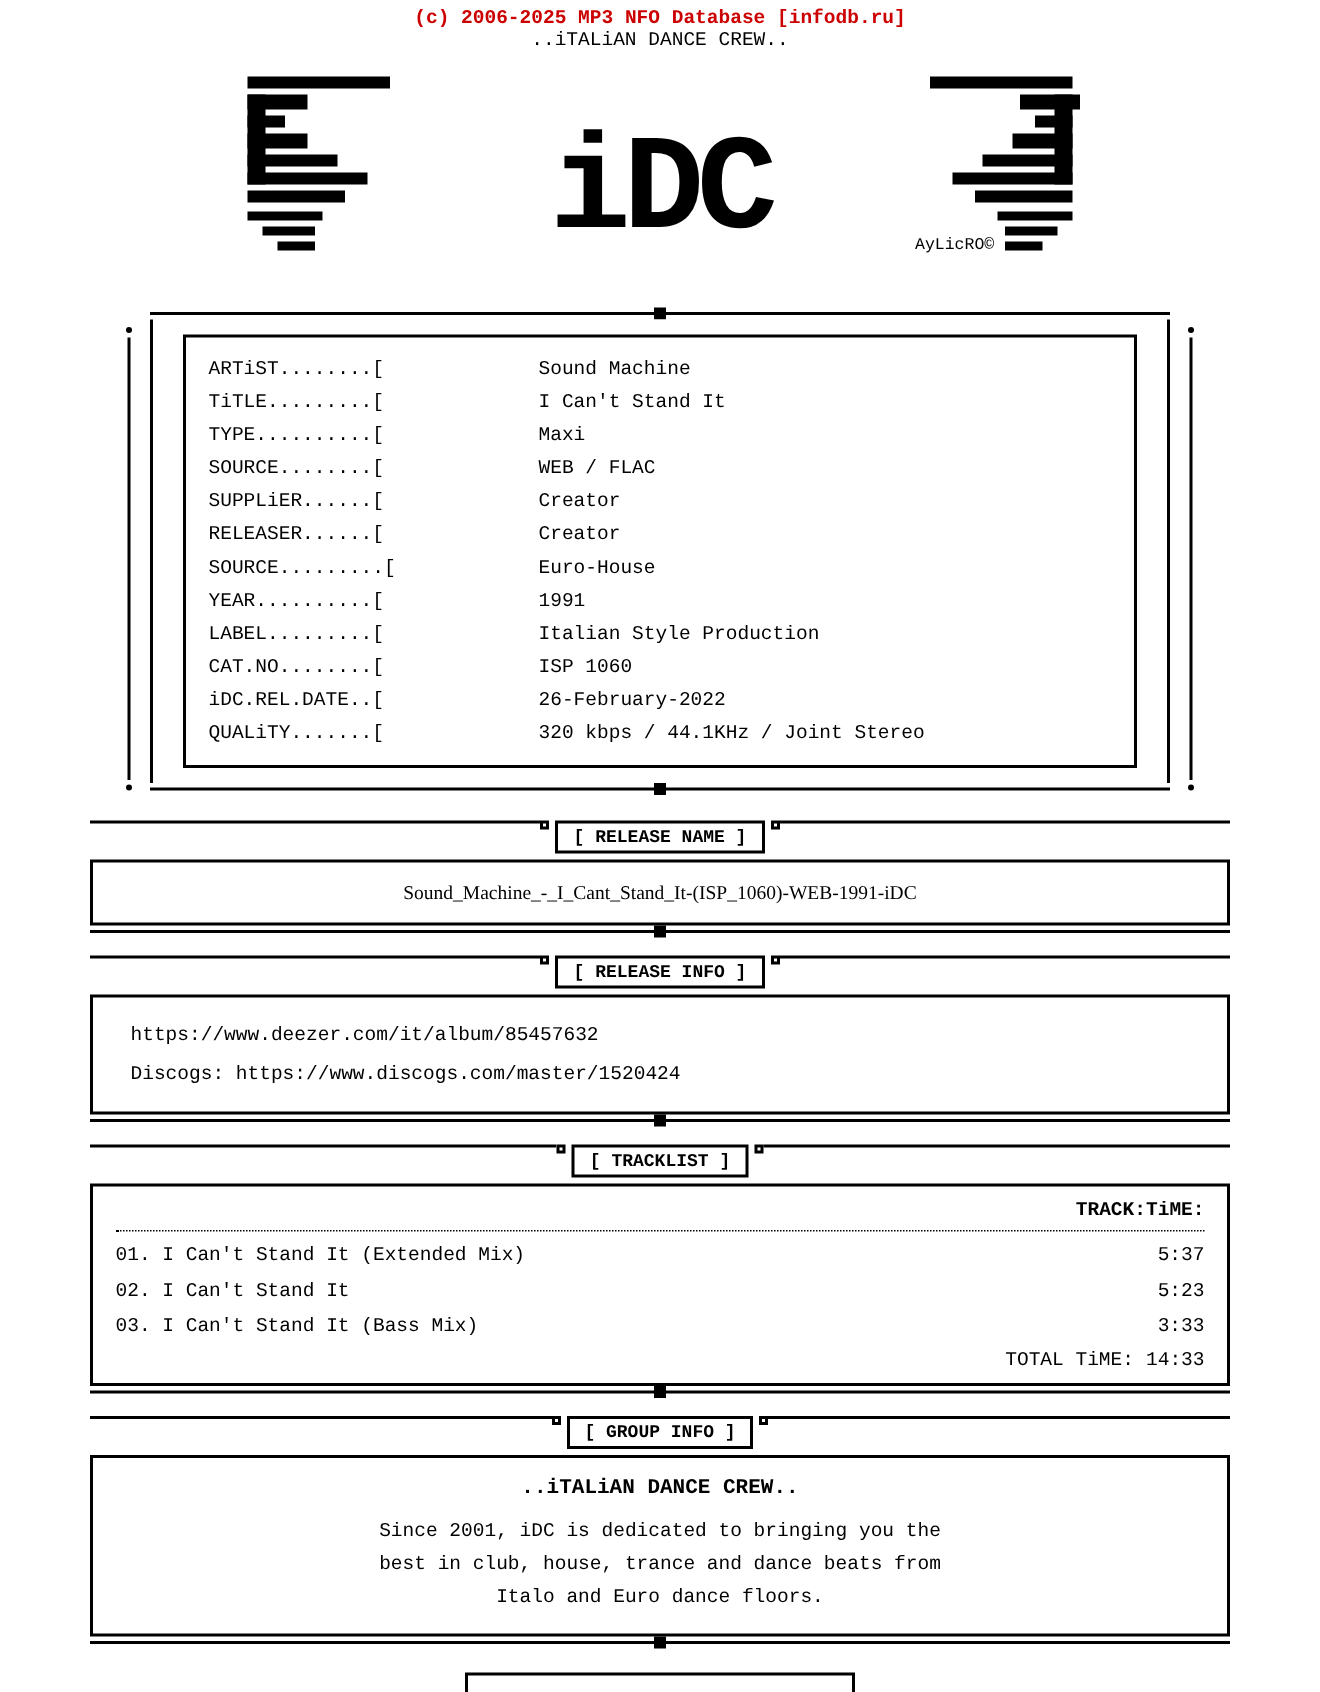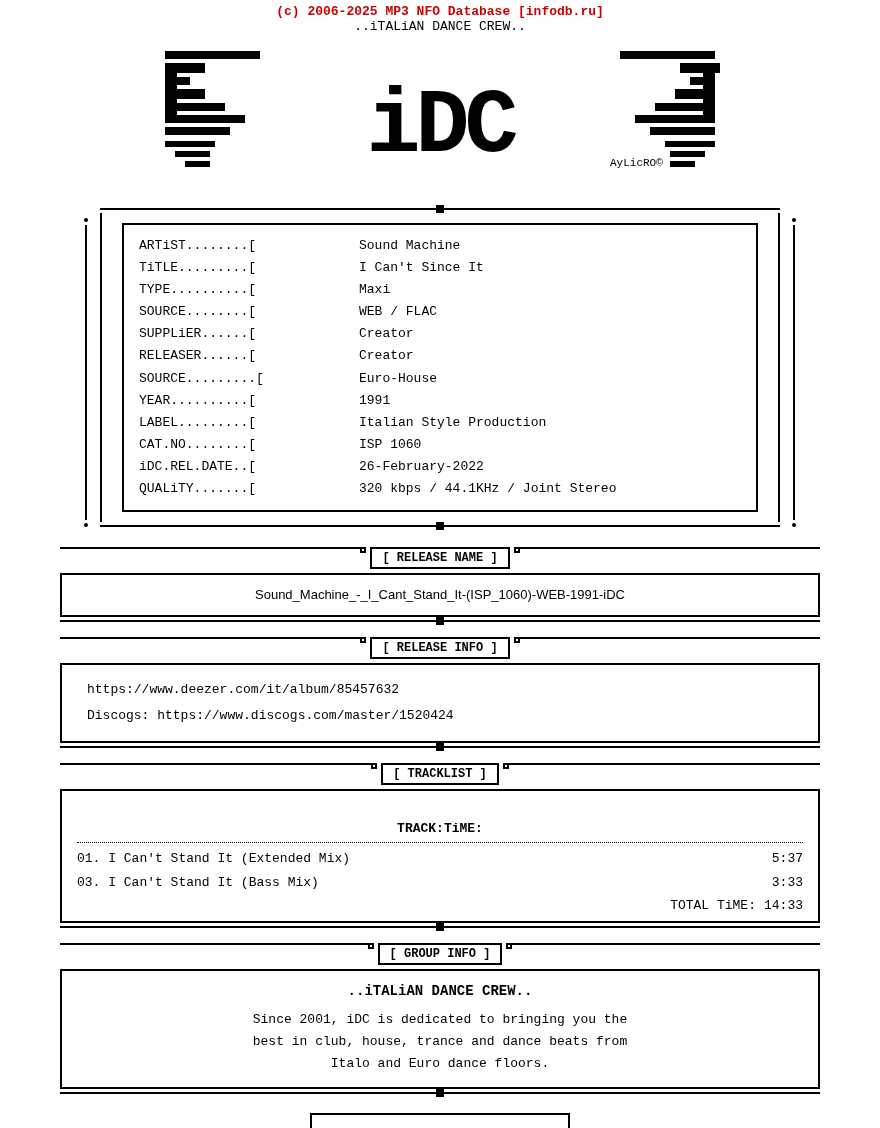--- a/index.html
+++ b/index.html
@@ -45,26 +45,25 @@
       white-space: nowrap;
       min-width: 220px;
     }
     .info-val {
       font-family: 'Courier New', monospace;
       font-size: 13px;
     }
 
     .tracklist-header {
       display: flex;
-      justify-content: center;
+      justify-content: flex-end;
       font-family: 'Courier New', monospace;
       font-size: 13px;
       font-weight: bold;
       padding-bottom: 2px;
-      margin-top: 22px;
     }
     .track-row {
       display: flex;
       justify-content: space-between;
       font-family: 'Courier New', monospace;
       font-size: 13px;
       line-height: 1.7;
     }
     .total-time-row {
       display: flex;
@@ -183,21 +182,21 @@
         <div style="width:4px; height:4px; background:#000; border-radius:50%;"></div>
       </div>
 
       <div style="border:2px solid #000; padding:10px 15px;">
         <div class="info-row">
           <span class="info-key">ARTiST........[</span>
           <span class="info-val">Sound Machine</span>
         </div>
         <div class="info-row">
           <span class="info-key">TiTLE.........[</span>
-          <span class="info-val">I Can't Since It</span>
+          <span class="info-val">I Can't Stand It</span>
         </div>
         <div class="info-row">
           <span class="info-key">TYPE..........[</span>
           <span class="info-val">Maxi</span>
         </div>
         <div class="info-row">
           <span class="info-key">SOURCE........[</span>
           <span class="info-val">WEB / FLAC</span>
         </div>
         <div class="info-row">
@@ -249,21 +248,21 @@
     <div style="width:6px; height:6px; border:2px solid #000; background:#fff;"></div>
     <div class="shl-label">[ RELEASE NAME ]</div>
     <div style="width:6px; height:6px; border:2px solid #000; background:#fff;"></div>
     <div class="shl-line"></div>
   </div>
 
   <div style="margin:0; position:relative;">
     <div style="display:flex; align-items:stretch; margin:0 60px;">
       <div style="width:2px; background:#000;"></div>
       <div style="flex:1; border-top:2px solid #000; border-bottom:2px solid #000; padding:12px 20px; text-align:center;">
-        <span style="font-family:Liberation Sans, sans-serif; font-size:13px;">Sound_Machine_-_I_Cant_Stand_It-(ISP_1060)-WEB-1991-iDC</span>
+        <span style="font-family:Liberation Serif, serif; font-size:13px;">Sound_Machine_-_I_Cant_Stand_It-(ISP_1060)-WEB-1991-iDC</span>
       </div>
       <div style="width:2px; background:#000;"></div>
     </div>
   </div>
 
   <div style="display:flex; align-items:center; margin:0 60px;">
     <div style="flex:1; height:2px; background:#000;"></div>
     <div style="width:8px; height:8px; background:#000;"></div>
     <div style="flex:1; height:2px; background:#000;"></div>
   </div>
@@ -311,20 +310,24 @@
       <div class="tracklist-header">
         <span>TRACK:</span>
         <span>TiME:</span>
       </div>
       <div style="border-top:1px dotted #000; margin:4px 0; height:1px;"></div>
 
       <div id="track-rows">
           <div class="track-row" style="display: flex; justify-content: space-between; font-family: &quot;Courier New&quot;, monospace; font-size: 13px; line-height: 1.8;">
             <span>01. I Can't Stand It (Extended Mix)</span>
             <span>5:37</span>
+          </div>
+          <div class="track-row" style="display: flex; justify-content: space-between; font-family: &quot;Courier New&quot;, monospace; font-size: 13px; line-height: 1.8;">
+            <span>02. I Can't Stand It</span>
+            <span>5:23</span>
           </div>
           <div class="track-row" style="display: flex; justify-content: space-between; font-family: &quot;Courier New&quot;, monospace; font-size: 13px; line-height: 1.8;">
             <span>03. I Can't Stand It (Bass Mix)</span>
             <span>3:33</span>
           </div>
         </div>
 
       <div class="total-time-row">
         <span style="font-family:'Courier New',monospace; font-size:13px; margin-right:8px;">TOTAL TiME:</span>
         <span style="font-family:'Courier New',monospace; font-size:13px;">14:33</span>

